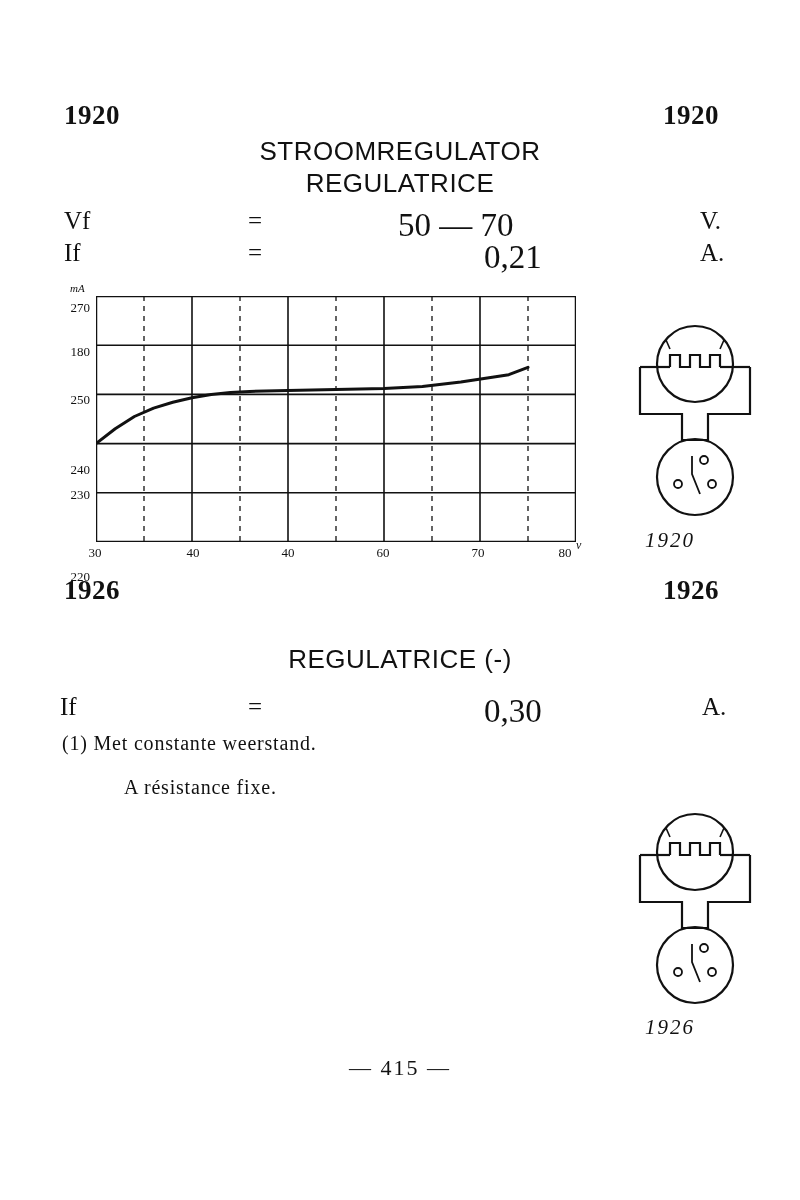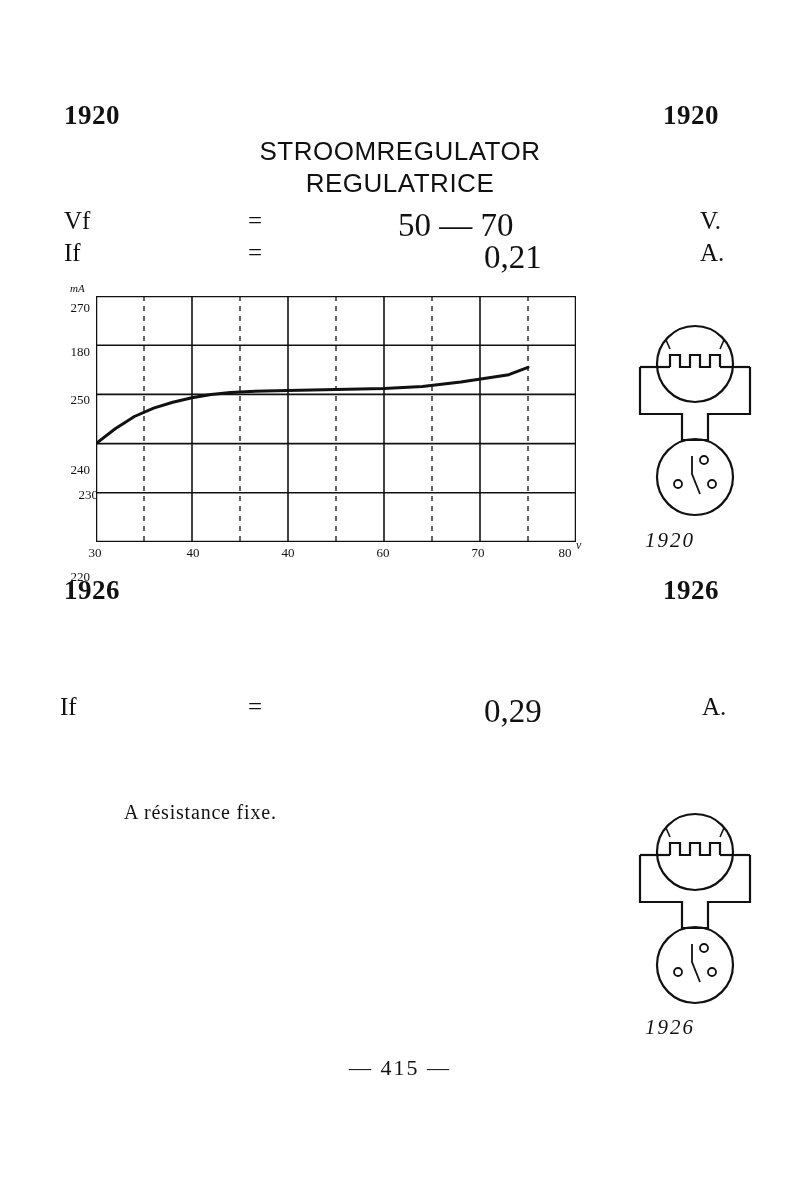--- a/index.html
+++ b/index.html
@@ -150,21 +150,21 @@
   <div class="abs spec-eq" style="left:248px; top:239px;">=</div>
   <div class="abs spec-val" style="left:484px; top:239px;">0,21</div>
   <div class="abs spec-unit" style="left:700px; top:239px;">A.</div>
 
   <div class="chart-unit">mA</div>
 
   <div class="ytick" style="left:58px; top:300px;">270</div>
   <div class="ytick" style="left:58px; top:344px;">180</div>
   <div class="ytick" style="left:58px; top:392px;">250</div>
   <div class="ytick" style="left:58px; top:440px;margin-top:22px;">240</div>
-  <div class="ytick" style="left:66px; top:487px;">230</div>
+  <div class="ytick" style="left:58px; top:487px;">230</div>
   <div class="ytick" style="left:58px; top:531px;margin-top:38px;">220</div>
 
   <div class="xtick" style="left:80px; top:545px;">30</div>
   <div class="xtick" style="left:178px; top:545px;">40</div>
   <div class="xtick" style="left:273px; top:545px;">40</div>
   <div class="xtick" style="left:368px; top:545px;">60</div>
   <div class="xtick" style="left:463px; top:545px;">70</div>
   <div class="xtick" style="left:550px; top:545px;">80</div>
 
   <div class="chart-xunit">v</div>
@@ -214,27 +214,29 @@
       <circle cx="92" cy="162" r="4" fill="none" stroke="#111" stroke-width="1.8"></circle>
       <circle cx="84" cy="138" r="4" fill="none" stroke="#111" stroke-width="1.8"></circle>
       <polyline fill="none" stroke="#111" stroke-width="1.8" points="72,134 72,152 80,172"></polyline>
     </svg>
   </div>
   <div class="schematic-caption" style="left:645px; top:528px;">1920</div>
 
   <div class="abs corner-num" style="left:64px; top:575px;">1926</div>
   <div class="abs corner-num" style="left:663px; top:575px;">1926</div>
 
+  <div class="abs title-line" style="left:0; top:644px;">REGULATRICE (-)</div>
 
   <div class="abs spec-label" style="left:60px; top:693px;">If</div>
   <div class="abs spec-eq" style="left:248px; top:693px;">=</div>
-  <div class="abs spec-val" style="left:484px; top:693px;">0,29</div>
+  <div class="abs spec-val" style="left:484px; top:693px;">0,30</div>
   <div class="abs spec-unit" style="left:702px; top:693px;">A.</div>
 
-  <div class="abs note" style="left:124px; top:801px;">A résistance fixe.</div>
+  <div class="abs note" style="left:62px; top:732px;">(1)  Met  constante  weerstand.</div>
+  <div class="abs note" style="left:124px; top:776px;">A résistance fixe.</div>
 
   <div class="schematic" style="left:620px; top:810px;">
     <svg width="150" height="210" viewBox="0 0 150 210">
       <circle cx="75" cy="42" r="38" fill="none" stroke="#111" stroke-width="2.2"></circle>
       <polyline fill="none" stroke="#111" stroke-width="2.2" points="50,45 50,33 60,33 60,45 70,45 70,33 80,33 80,45 90,45 90,33 100,33 100,45"></polyline>
       <line x1="50" y1="45" x2="20" y2="45" stroke="#111" stroke-width="2.2"></line>
       <line x1="100" y1="45" x2="130" y2="45" stroke="#111" stroke-width="2.2"></line>
       <line x1="46" y1="18" x2="50" y2="27" stroke="#111" stroke-width="1.6"></line>
       <line x1="104" y1="18" x2="100" y2="27" stroke="#111" stroke-width="1.6"></line>
       <polyline fill="none" stroke="#111" stroke-width="2.2" points="20,45 20,92 62,92 62,118 88,118 88,92 130,92 130,45"></polyline>

